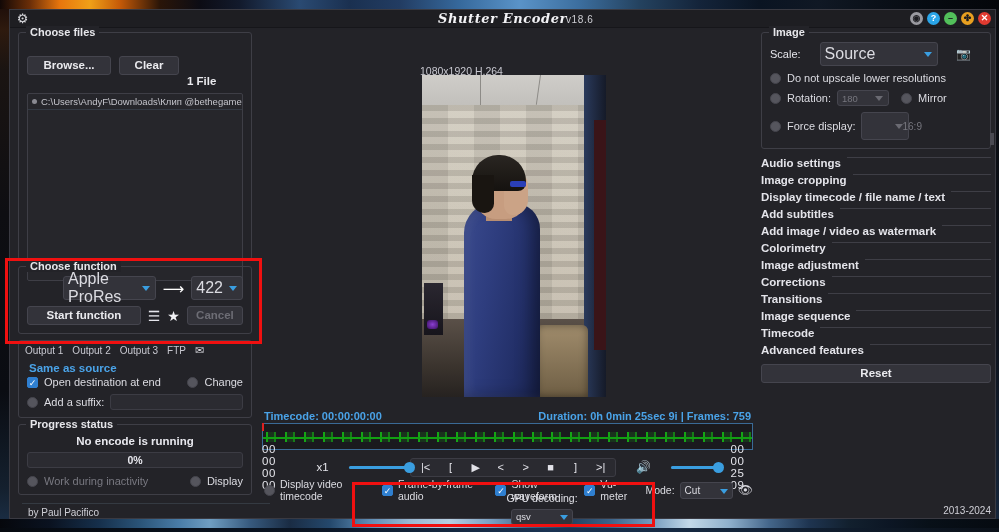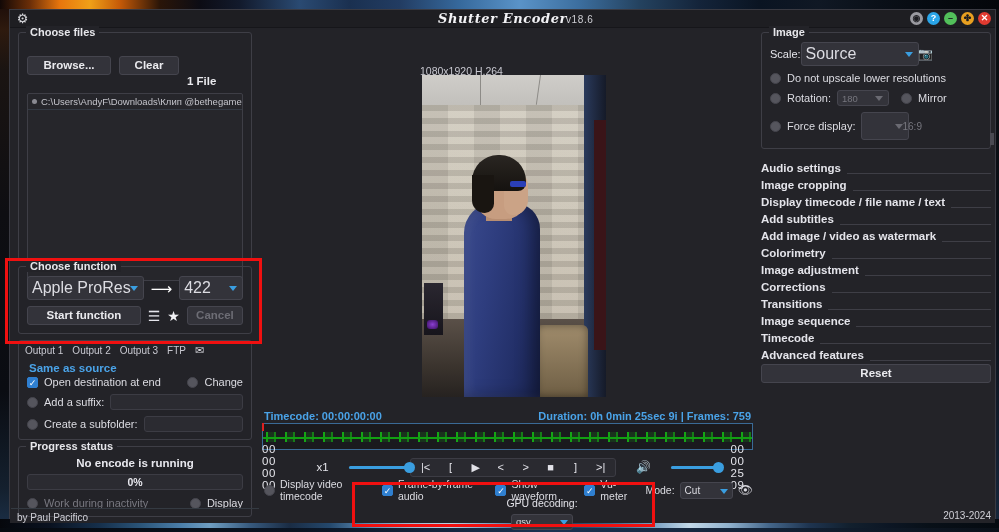--- a/index.html
+++ b/index.html
@@ -160,21 +160,21 @@
   .same-as-source { color: #4aa3e8; font-size: 11.5px; font-weight: bold; margin: 3px 0 2px 2px; }
 
   .progress-bar {
     background: #2b2b31; border: 1px solid #3c3c44; border-radius: 3px;
     height: 16px; margin-top: 5px; color: #e8e8ee;
     font-size: 10.5px; font-weight: bold; text-align: center; line-height: 14px;
   }
   .no-encode { color: #e8e8ee; font-size: 11.5px; font-weight: bold; text-align: center; margin-top: 2px; }
 
   #footer-left {
-    position: absolute; left: 1px; bottom: 0; width: 100%;
+    position: absolute; left: 12px; bottom: 0; width: 100%;
     border-top: 1px solid #343a42; padding: 3px 0 0 6px;
     color: #cfcfd6; font-size: 10px;
   }
 
   
   #center { flex: 1; position: relative; }
   .vid-label { position: absolute; left: 162px; top: 37px; color: #c8c8d0; font-size: 10.5px; }
   .vid-frame {
     position: absolute; left: 164px; top: 47px; width: 184px; height: 322px;
     background: #2a2a30; overflow: hidden;
@@ -280,21 +280,21 @@
     background: #33333a; border: 1px solid #45454e; border-radius: 3px;
     height: 16px; width: 62px; position: relative; color: #dcdce2;
     font-size: 9.5px; line-height: 14px; padding-left: 4px; cursor: pointer;
   }
   .gpu-sel .caret { position: absolute; right: 4px; top: 5px;
     width: 0; height: 0; border-left: 4px solid transparent; border-right: 4px solid transparent; border-top: 5px solid #3a9ee0; }
 
   
   #right { width: 238px; flex: 0 0 238px; padding: 4px 4px 0 4px; }
   .acc-item {
-    display: flex; align-items: flex-end; gap: 6px;
+    display: flex; align-items: flex-start; gap: 6px;
     height: 17px; color: #e4e4ea; font-size: 11.5px; font-weight: bold; cursor: pointer;
   }
   .acc-item .line { flex: 1; height: 1px; background: #3e3e46; }
   .sidebar-footer {
     position: absolute; right: 4px; bottom: 2px; color: #cfcfd6; font-size: 10px;
   }
 
   
   .redbox { position: absolute; border: 3px solid #f01010; pointer-events: none; z-index: 40; }
   #redbox-function { left: 5px; top: 258px; width: 257px; height: 86px; }
@@ -347,21 +347,21 @@
               <span class="file-dot"></span>
               <span>C:\Users\AndyF\Downloads\Клип @bethegame [1</span>
             </div>
           </div>
         </div>
       </div>
 
       <div class="group">
         <div class="legend">Choose function</div>
         <div class="group-inner" style="padding-top:9px;">
-          <div style="display:flex; align-items:center; gap:7px;">
+          <div style="display:flex; align-items:center; gap:7px;margin-left:36px;">
             <div class="sel" style="width:123px;">
               <span>Apple ProRes</span>
               <span class="caret"></span>
             </div>
             <div class="arrow-right">⟶</div>
             <div class="sel" style="width:67px;">
               <span>422</span>
               <span class="caret"></span>
             </div>
           </div>
@@ -390,25 +390,20 @@
               <span style="color:#dcdce2;font-size:11px;">Open destination at end</span>
             </div>
             <div style="display:flex;align-items:center;gap:6px;">
               <span class="radio"></span>
               <span style="color:#dcdce2;font-size:11px;">Change</span>
             </div>
           </div>
           <div class="optrow">
             <span class="radio"></span>
             <span>Add a suffix:</span>
-            <span class="textbox"></span>
-          </div>
-          <div class="optrow">
-            <span class="radio"></span>
-            <span>Create a subfolder:</span>
             <span class="textbox"></span>
           </div>
         </div>
       </div>
 
       <div class="group">
         <div class="legend">Progress status</div>
         <div class="group-inner" style="padding:8px 8px 7px;">
           <div class="no-encode">No encode is running</div>
           <div class="progress-bar">0%</div>
@@ -519,21 +514,21 @@
           <span>qsv</span>
           <span class="caret"></span>
         </span>
       </div>
     </div>
 
     <div id="right">
       <div class="group" style="margin-bottom:8px;">
         <div class="legend">Image</div>
         <div class="group-inner" style="padding:9px 8px 8px;">
-          <div style="display:flex;align-items:center;gap:0;">
+          <div style="display:flex;align-items:center;gap:19px;">
             <span style="color:#e4e4ea;font-size:11px;">Scale:</span>
             <span class="sel" style="width:118px;">
               <span>Source</span>
               <span class="caret"></span>
             </span>
             <span style="color:#dadae0;font-size:12px;cursor:pointer;">📷</span>
           </div>
           <div class="optrow">
             <span class="radio"></span>
             <span>Do not upscale lower resolutions</span>

